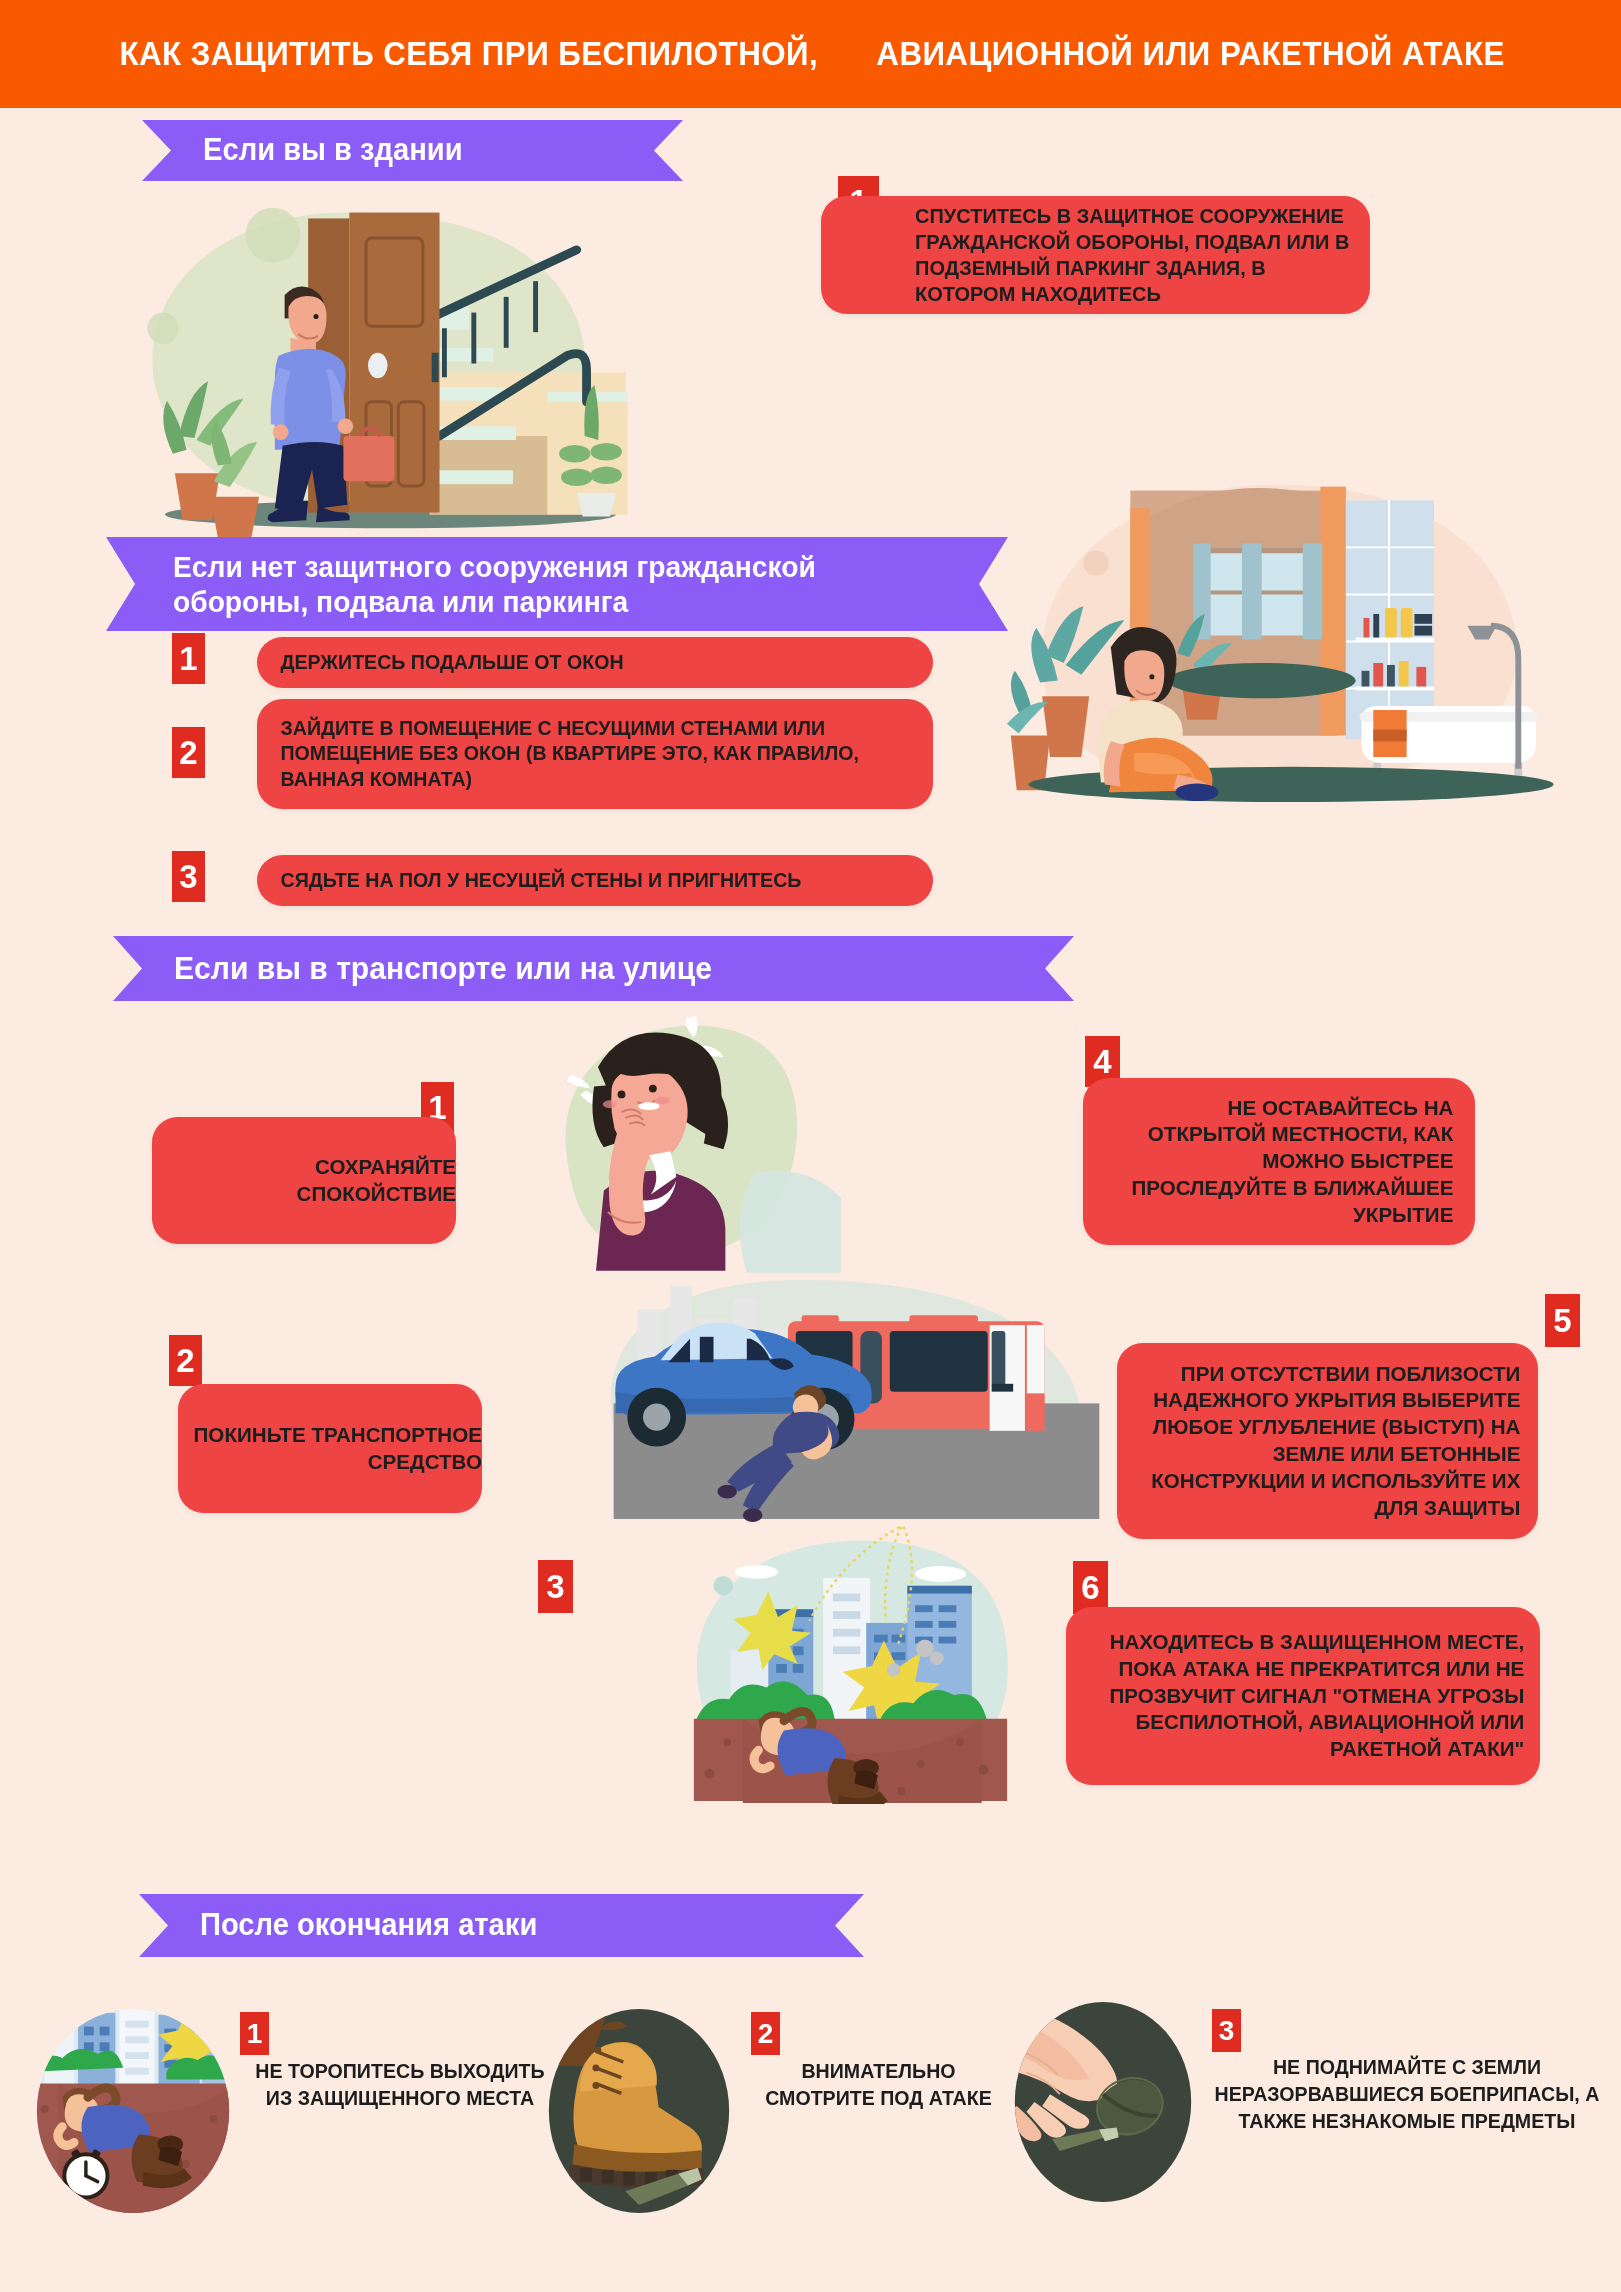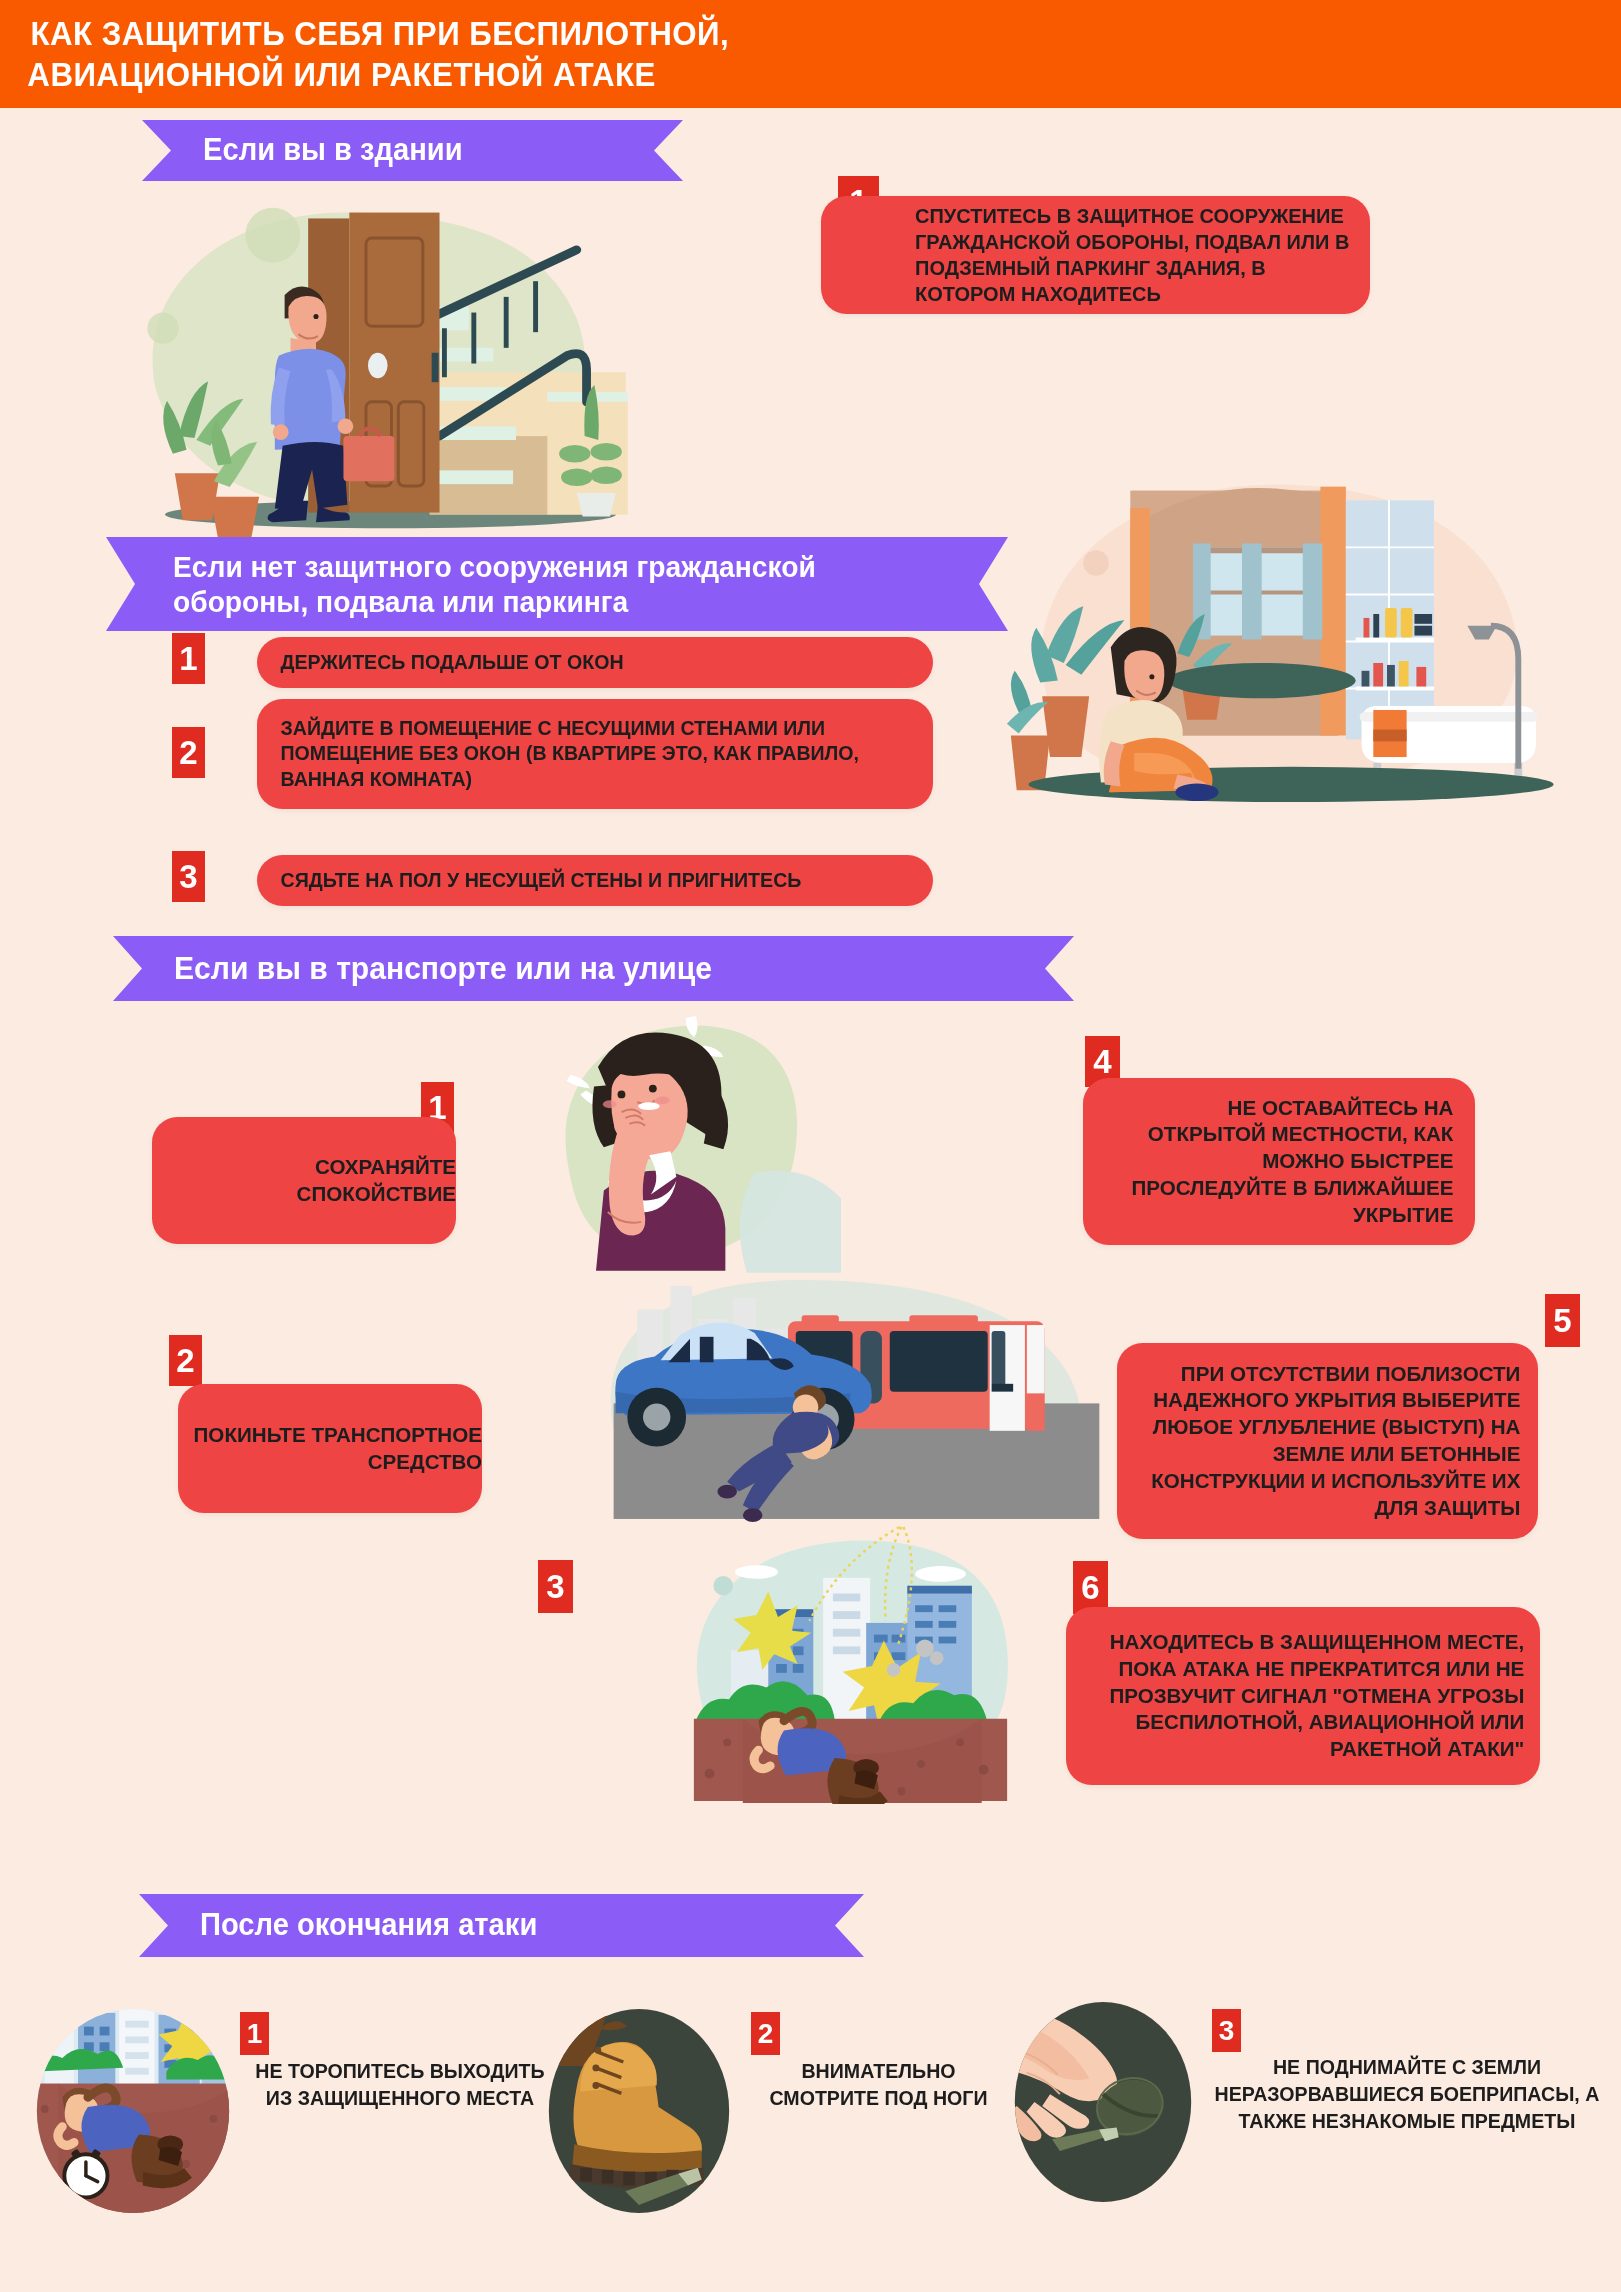--- a/index.html
+++ b/index.html
@@ -18,22 +18,22 @@
     background: #FCEBE0;
   }
 
   
   .header {
     position: absolute;
     left: 0; top: 0;
     width: 1621px; height: 108px;
     background: #F95A00;
     display: flex;
-    flex-direction: column;
-    align-items: flex-start;
+    flex-direction: row;
+    align-items: center;
     justify-content: center;
   }
   .header-line {
     color: #FFFFFF;
     font-size: 34px;
     font-weight: bold;
     letter-spacing: 0.5px;
     line-height: 1.22;
     text-align: center;
     font-stretch: condensed;
@@ -636,21 +636,21 @@
 
         <path d="M86 188 l54 -18 l10 12 l-50 20 Z" fill="#6C7A58"></path>
         <path d="M140 170 l20 -6 l4 12 l-14 6 Z" fill="#B9C4A4"></path>
       </g>
     </svg>
   </div>
   <div class="num" style="left:751px; top:2012px; width:29px; height:43px; font-size:28px;">
     <span>2</span>
   </div>
   <div class="plaintext" style="left:761px; top:2058px; width:235px; font-size:19.6px;">
-    <span>ВНИМАТЕЛЬНО СМОТРИТЕ ПОД НОГИ</span>
+    <span>ВНИМАТЕЛЬНО СМОТРИТЕ ПОД АТАКЕ</span>
   </div>
 
   <div class="illu" style="left:1005px; top:2000px; width:196px; height:208px;">
     <svg viewBox="0 0 200 212" xmlns="http://www.w3.org/2000/svg">
       <defs>
           <clipPath id="clipE3">
             <ellipse cx="100" cy="104" rx="90" ry="102"></ellipse>
           </clipPath>
         </defs>
       <g clip-path="url(#clipE3)">

